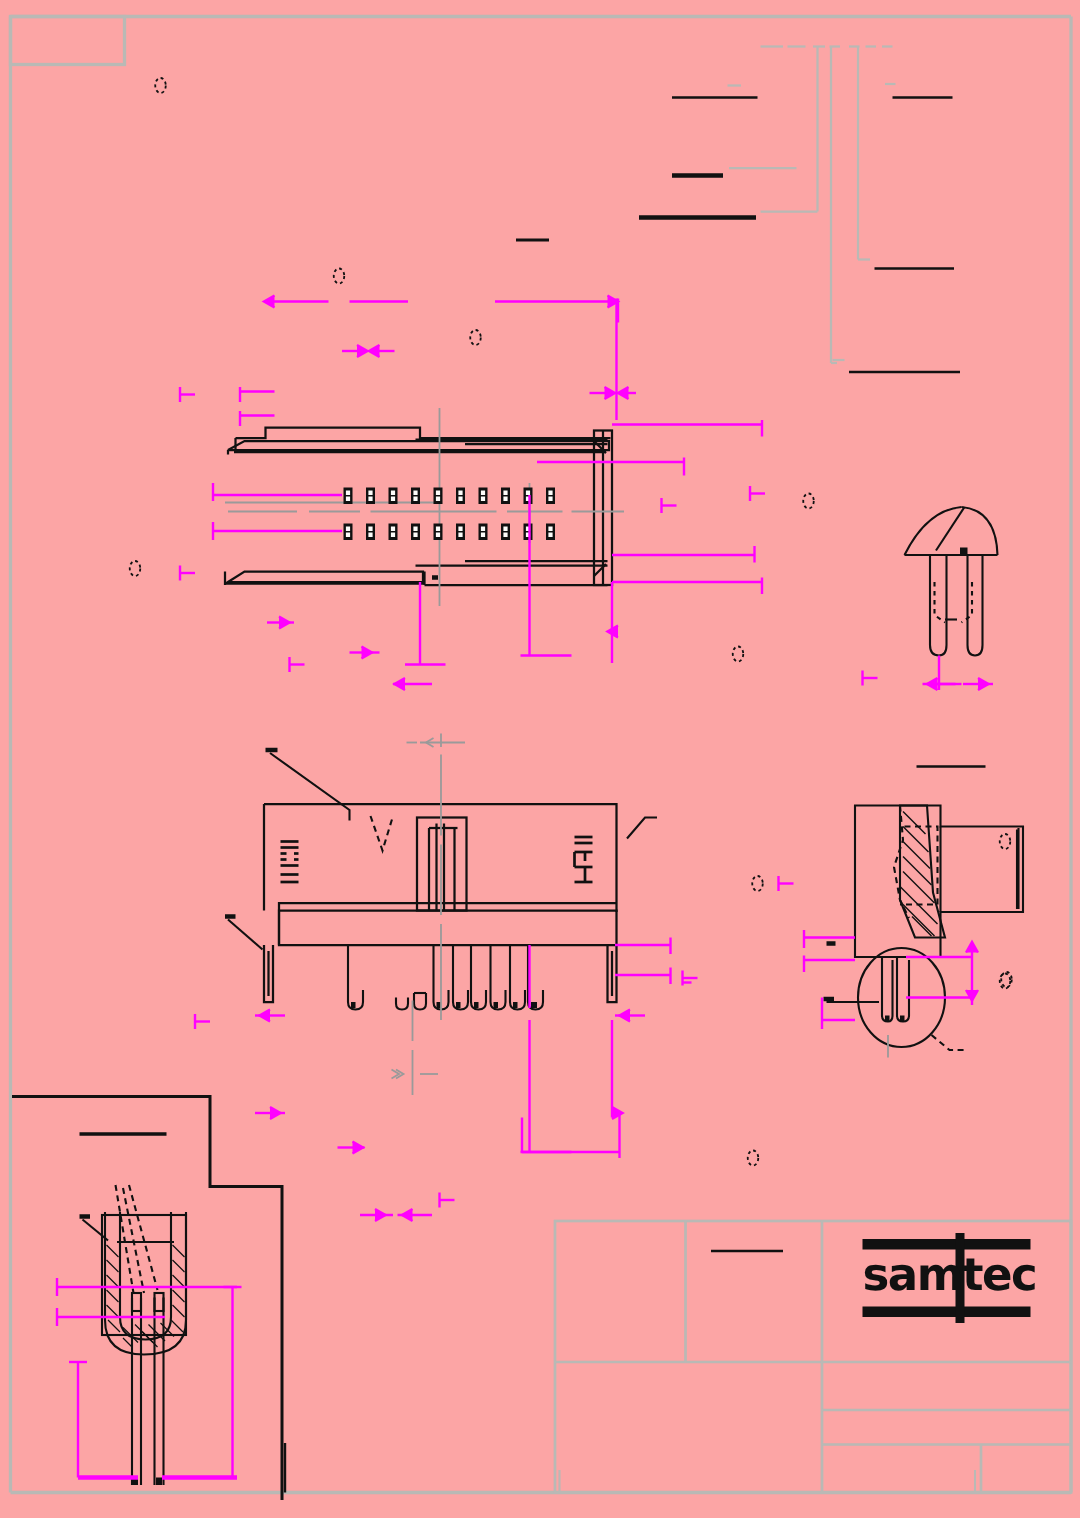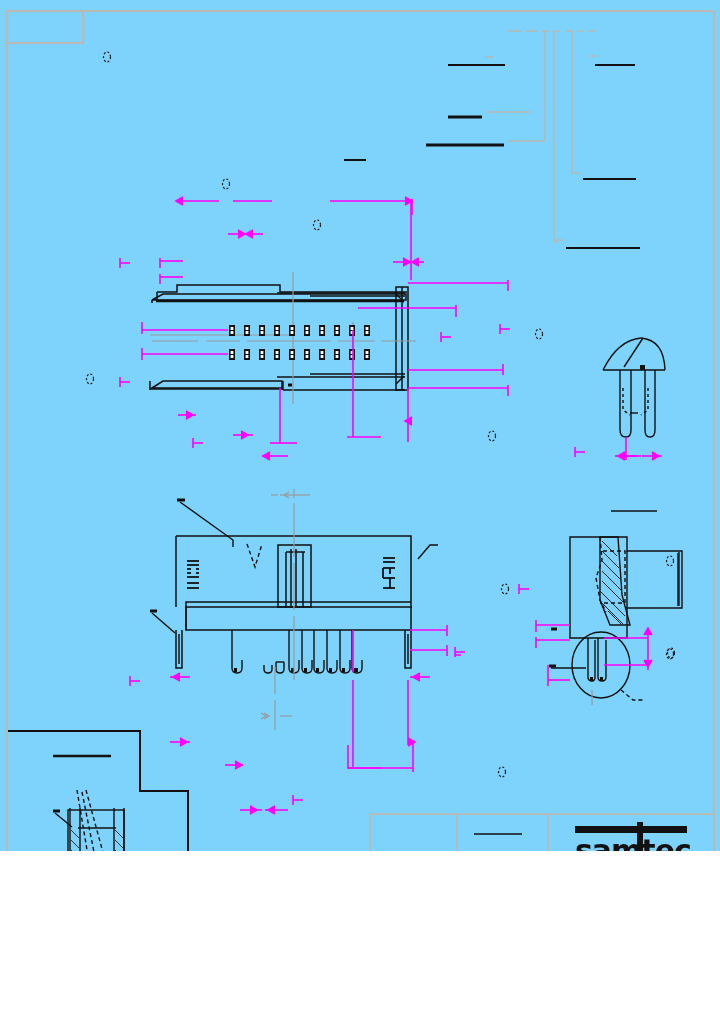--- a/index.html
+++ b/index.html
@@ -1,19 +1,19 @@
 <!DOCTYPE html>
 <html><head>
 <meta charset="utf-8">
 <style>
   html,body{margin:0;padding:0;background:#ffffff;}
   body{font-family:"Liberation Sans",sans-serif;}
   #sheet{
-    position:relative;width:720px;height:851px;
-    background:#7dd3fc;overflow:hidden;
+    position:relative;width:720px;height:1012px;
+    background:#fca5a5;overflow:hidden;
   }
   #sheet svg{position:absolute;left:0;top:0;}
   
   #logo-wrap{
     position:absolute;left:575px;top:826px;width:112px;height:52px;
   }
   #logo-wrap .bar{position:absolute;background:#111;}
   #logo-text{
     position:absolute;left:0;top:10px;width:112px;height:30px;
     font-family:"DejaVu Sans",sans-serif;font-weight:bold;

